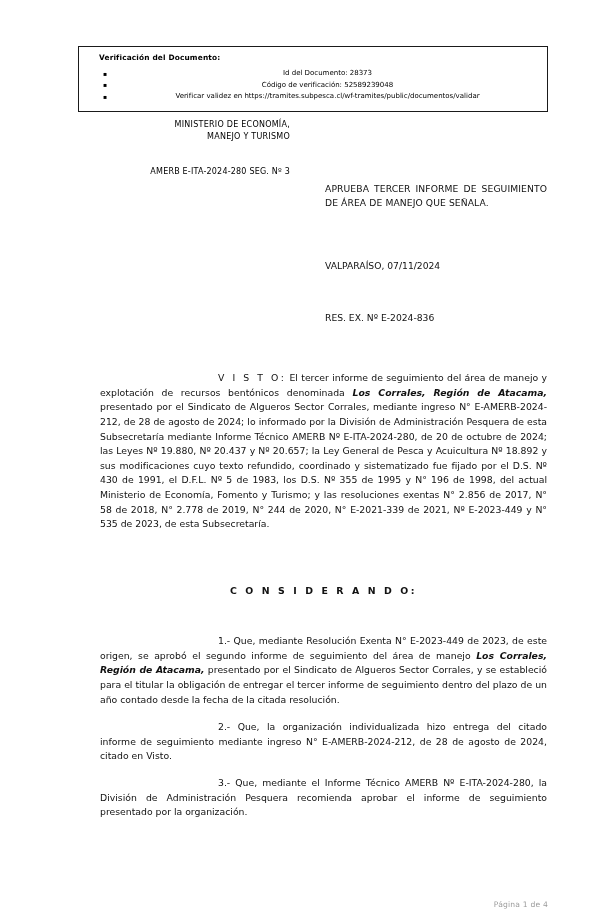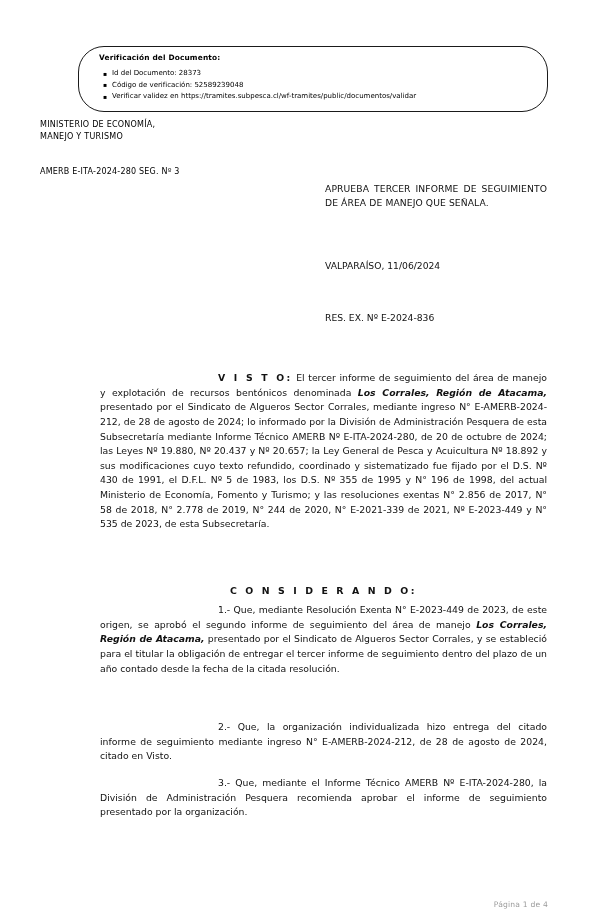--- a/index.html
+++ b/index.html
@@ -1,16 +1,16 @@
 <!DOCTYPE html>
 <html lang="es"><head>
 <meta charset="utf-8">
 <title>Resolución Exenta</title>
 <style>
-  * { box-sizing: border-box; border-radius: 26px; }
+  * { box-sizing: border-box; }
   html, body {
     margin: 0;
     padding: 0;
     background: #ffffff;
   }
   body {
     width: 600px;
     height: 918px;
     position: relative;
     font-family: "DejaVu Sans", "Liberation Sans", sans-serif;
@@ -40,20 +40,21 @@
     font-weight: bold;
     letter-spacing: 0.15px;
     color: #000;
     margin: 0 0 7px 0;
     line-height: 1;
   }
   .verif-list {
     margin: 4px;
     padding: 0;
     list-style: none;
+    text-align: center;
   }
   .verif-list li {
     font-size: 7px;
     line-height: 11.5px;
     color: #000;
     position: relative;
     padding-left: 9px;
     white-space: nowrap;
   }
   .verif-list li::before {
@@ -63,21 +64,21 @@
     top: -0.5px;
     font-size: 6px;
   }
 
   
   .ministry {
     position: absolute;
     left: 40px;
     top: 119px;
     width: 250px;
-    text-align: left;
+    text-align: right;
     line-height: 11.5px;
   }
   .ministry-line {
     font-size: 8px;
     letter-spacing: 0.25px;
     color: #000;
     display: block;
   }
   .ministry-line.under {
     font-weight: bold;
@@ -115,26 +116,26 @@
     width: 447px;
     font-size: 9.3px;
     line-height: 14.6px;
     text-align: justify;
     color: #111;
   }
   .body-text .indent { display: inline-block; width: 118px; }
   .bi { font-weight: bold; font-style: italic; }
 
   .p-visto   { top: 362px; }
-  .p-one     { top: 594px; }
+  .p-one     { top: 625px; }
   .p-two     { top: 711px; }
   .p-three   { top: 767px; }
 
   .spaced-caps {
-    font-weight: bold;
+    font-weight: normal;
     letter-spacing: 2.4px;
     margin-top: 19px;
   }
   .consid-head {
     position: absolute;
     left: 100px;
     width: 447px;
     top: 585px;
     text-align: center;
     font-size: 9.4px;
@@ -170,21 +171,21 @@
   </div>
 
   <div class="ministry">
     <span class="ministry-line">MINISTERIO DE ECONOMÍA,</span>
     <span class="ministry-line">MANEJO Y TURISMO</span>
     <span class="ministry-line code">AMERB E-ITA-2024-280 SEG. Nº 3</span>
   </div>
 
   <div class="right-block subject">APRUEBA TERCER INFORME DE SEGUIMIENTO DE ÁREA DE MANEJO QUE SEÑALA.</div>
 
-  <div class="right-block city-date">VALPARAÍSO, 11/06/2024</div>
+  <div class="right-block city-date">VALPARAÍSO, 07/11/2024</div>
 
   <div class="right-block res-number">RES. EX. Nº E-2024-836</div>
 
   <p class="body-text p-visto">
     <span class="indent"></span><span class="spaced-caps">V I S T O:</span><span> El tercer informe de seguimiento del área de manejo y explotación de recursos bentónicos denominada </span><span class="bi">Los Corrales, Región de Atacama,</span><span> presentado por el Sindicato de Algueros Sector Corrales, mediante ingreso N° E-AMERB-2024-212, de 28 de agosto de 2024; lo informado por la División de Administración Pesquera de esta Subsecretaría mediante Informe Técnico AMERB Nº E-ITA-2024-280, de 20 de octubre de 2024; las Leyes Nº 19.880, Nº 20.437 y Nº 20.657; la Ley General de Pesca y Acuicultura Nº 18.892 y sus modificaciones cuyo texto refundido, coordinado y sistematizado fue fijado por el D.S. Nº 430 de 1991, el D.F.L. Nº 5 de 1983, los D.S. Nº 355 de 1995 y N° 196 de 1998, del actual Ministerio de Economía, Fomento y Turismo; y las resoluciones exentas N° 2.856 de 2017, N° 58 de 2018, N° 2.778 de 2019, N° 244 de 2020, N° E-2021-339 de 2021, Nº E-2023-449 y N° 535 de 2023, de esta Subsecretaría.</span>
   </p>
 
   <div class="consid-head">C O N S I D E R A N D O:</div>
 
   <p class="body-text p-one">

